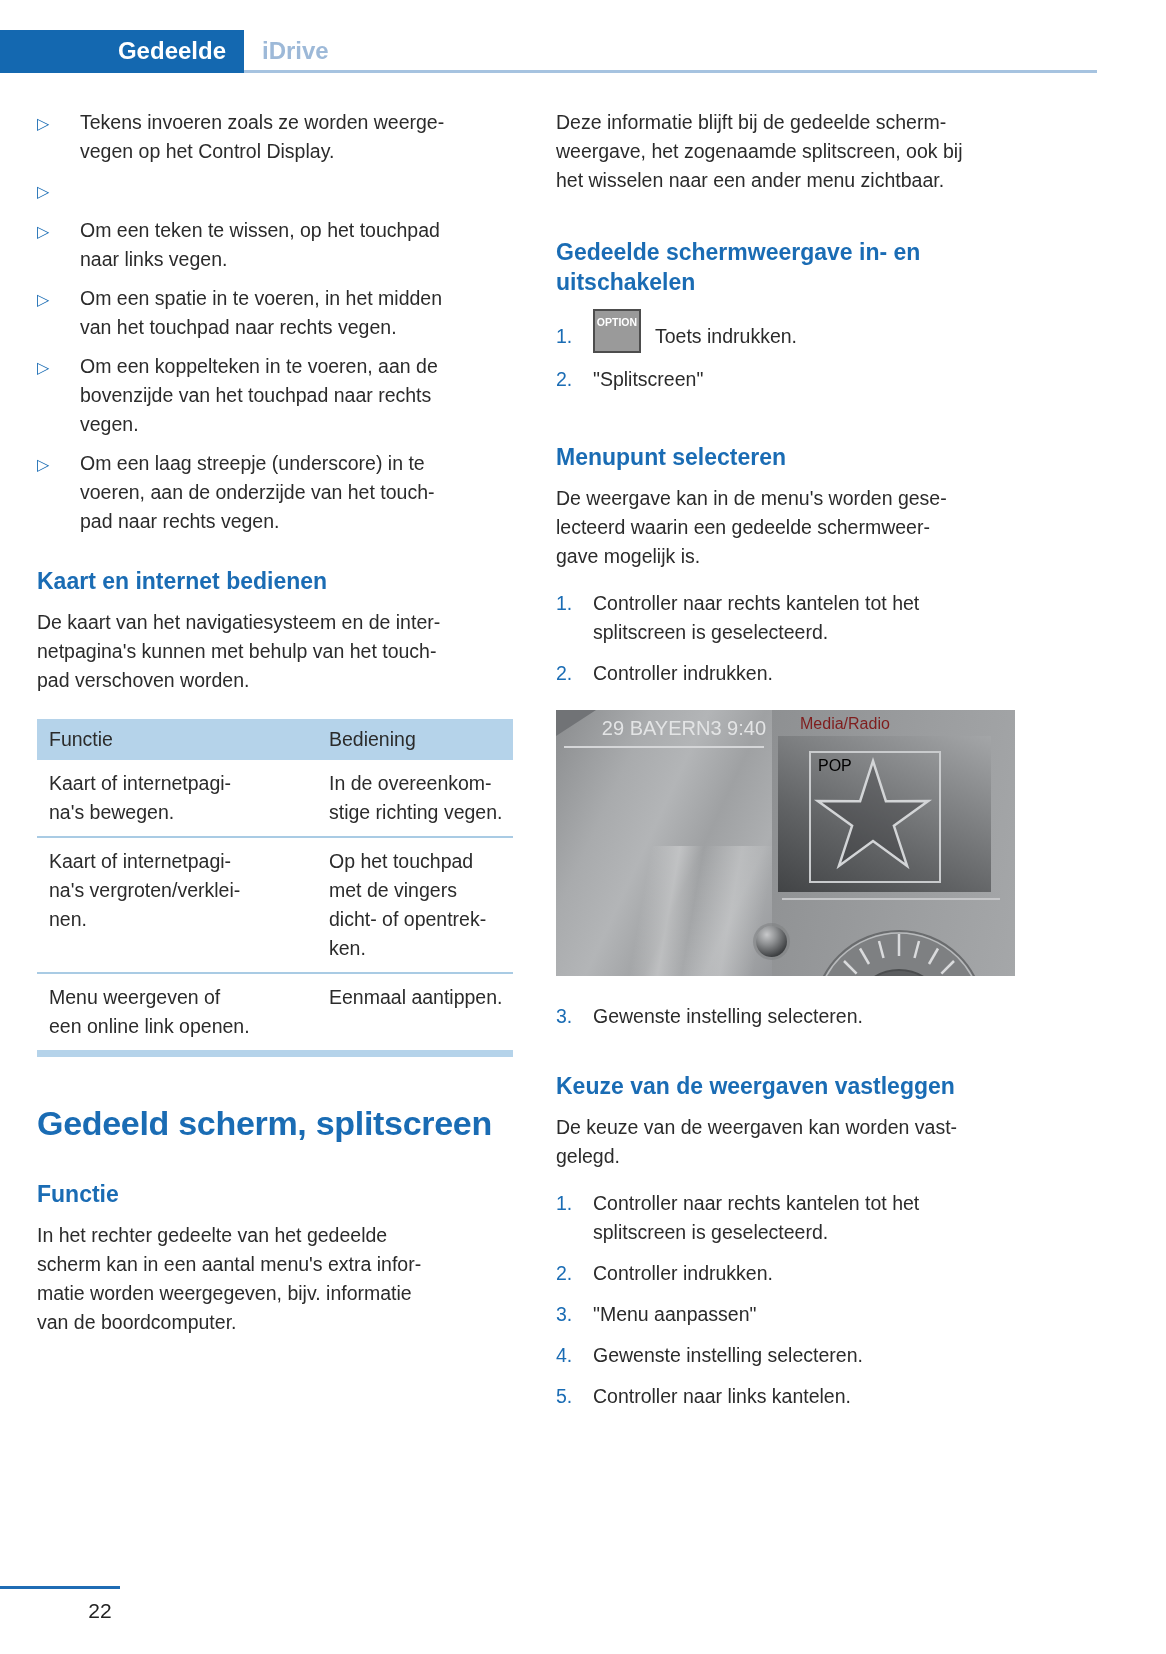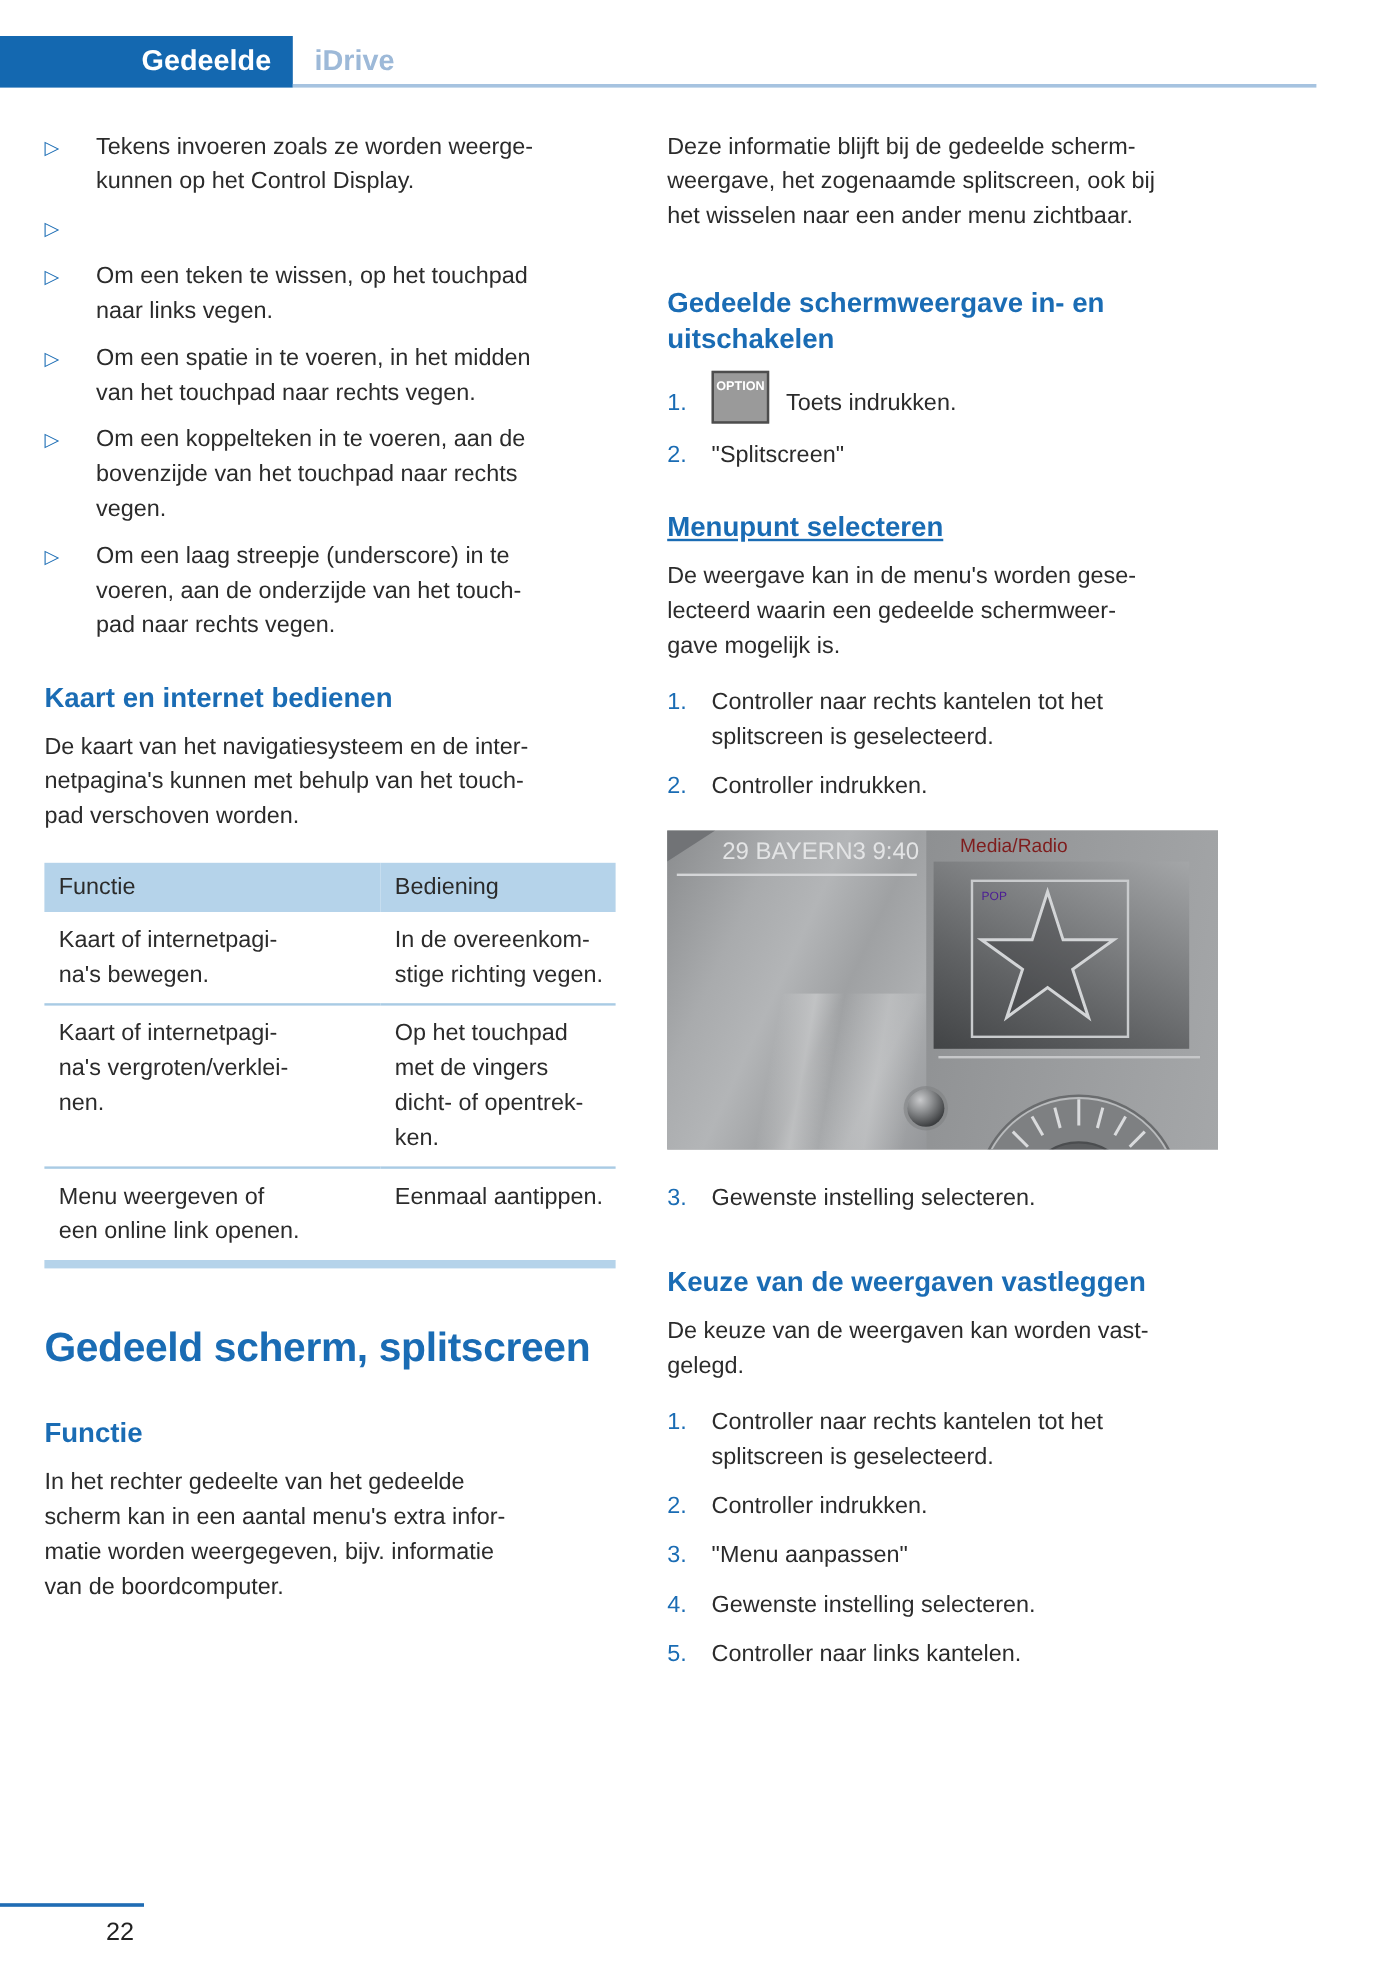--- a/index.html
+++ b/index.html
@@ -81,21 +81,21 @@
   .dp-right{
     position:absolute;left:216px;top:0;width:243px;height:100%;
     background:linear-gradient(100deg,#8e9092 0%,#9b9d9f 55%,#a5a7a9 100%);
   }
   .dp-menu-label{position:absolute;left:244px;top:4px;color:#7f1d1d;font-size:16px;line-height:20px;}
   .dp-media-box{
     position:absolute;left:222px;top:26px;width:213px;height:156px;
     background:linear-gradient(205deg,#a4a6a8 0%,#808284 35%,#616365 65%,#424446 100%);
   }
   .dp-pop-box{position:absolute;left:253px;top:41px;width:128px;height:128px;border:2px solid #c9cbcd;}
-  .dp-pop-label{position:absolute;left:262px;top:46px;color:#4c1d95;font-size:10px;line-height:20px;}
+  .dp-pop-label{position:absolute;left:262px;top:46px;color:#000000;font-size:16px;line-height:20px;}
   .dp-line2{position:absolute;left:226px;top:188px;width:218px;height:2px;background:#c6c7c9;}
   .dp-dial{position:absolute;left:248px;top:206px;}
   .dp-sphere{
     position:absolute;left:200px;top:216px;width:31px;height:31px;border-radius:50%;
     background:radial-gradient(circle at 35% 28%,#c8c9cb 0%,#8f9193 32%,#3d3f41 75%,#2d2f31 100%);
     box-shadow:0 0 0 3px rgba(125,127,129,0.55);
   }
 
   
   .footer-line{position:absolute;left:0;top:1586px;width:120px;height:3px;background:#1f6cb4;}
@@ -108,21 +108,21 @@
   <span class="hdr-active">Gedeelde</span>
 </div>
 <div class="hdr-idrive">iDrive</div>
 <div class="hdr-line"></div>
 
 <div class="col-left">
 
   <div class="bullet-item">
     <span class="bullet-marker">▷</span>
     <span class="bullet-text">Tekens invoeren zoals ze worden weerge-
-kunnen op het Control Display.</span>
+vegen op het Control Display.</span>
   </div>
   <div class="bullet-item">
     <span class="bullet-marker">▷</span>
   </div>
   <div class="bullet-item">
     <span class="bullet-marker">▷</span>
     <span class="bullet-text">Om een teken te wissen, op het touchpad
 naar links vegen.</span>
   </div>
   <div class="bullet-item">
@@ -200,21 +200,21 @@
   <div class="step step-btnrow">
     <span class="step-num">1.</span>
     <span class="option-btn">OPTION</span>
     <span class="step-text">Toets indrukken.</span>
   </div>
   <div class="step">
     <span class="step-num">2.</span>
     <span class="step-text">"Splitscreen"</span>
   </div>
 
-  <div class="h-small" style="margin-top:30px;text-decoration:underline;">Menupunt selecteren</div>
+  <div class="h-small" style="margin-top:48px;">Menupunt selecteren</div>
   <p class="body-par pre">De weergave kan in de menu's worden gese-
 lecteerd waarin een gedeelde schermweer-
 gave mogelijk is.</p>
 
   <div class="step" style="margin-top:18px;">
     <span class="step-num">1.</span>
     <span class="step-text">Controller naar rechts kantelen tot het
 splitscreen is geselecteerd.</span>
   </div>
   <div class="step">

